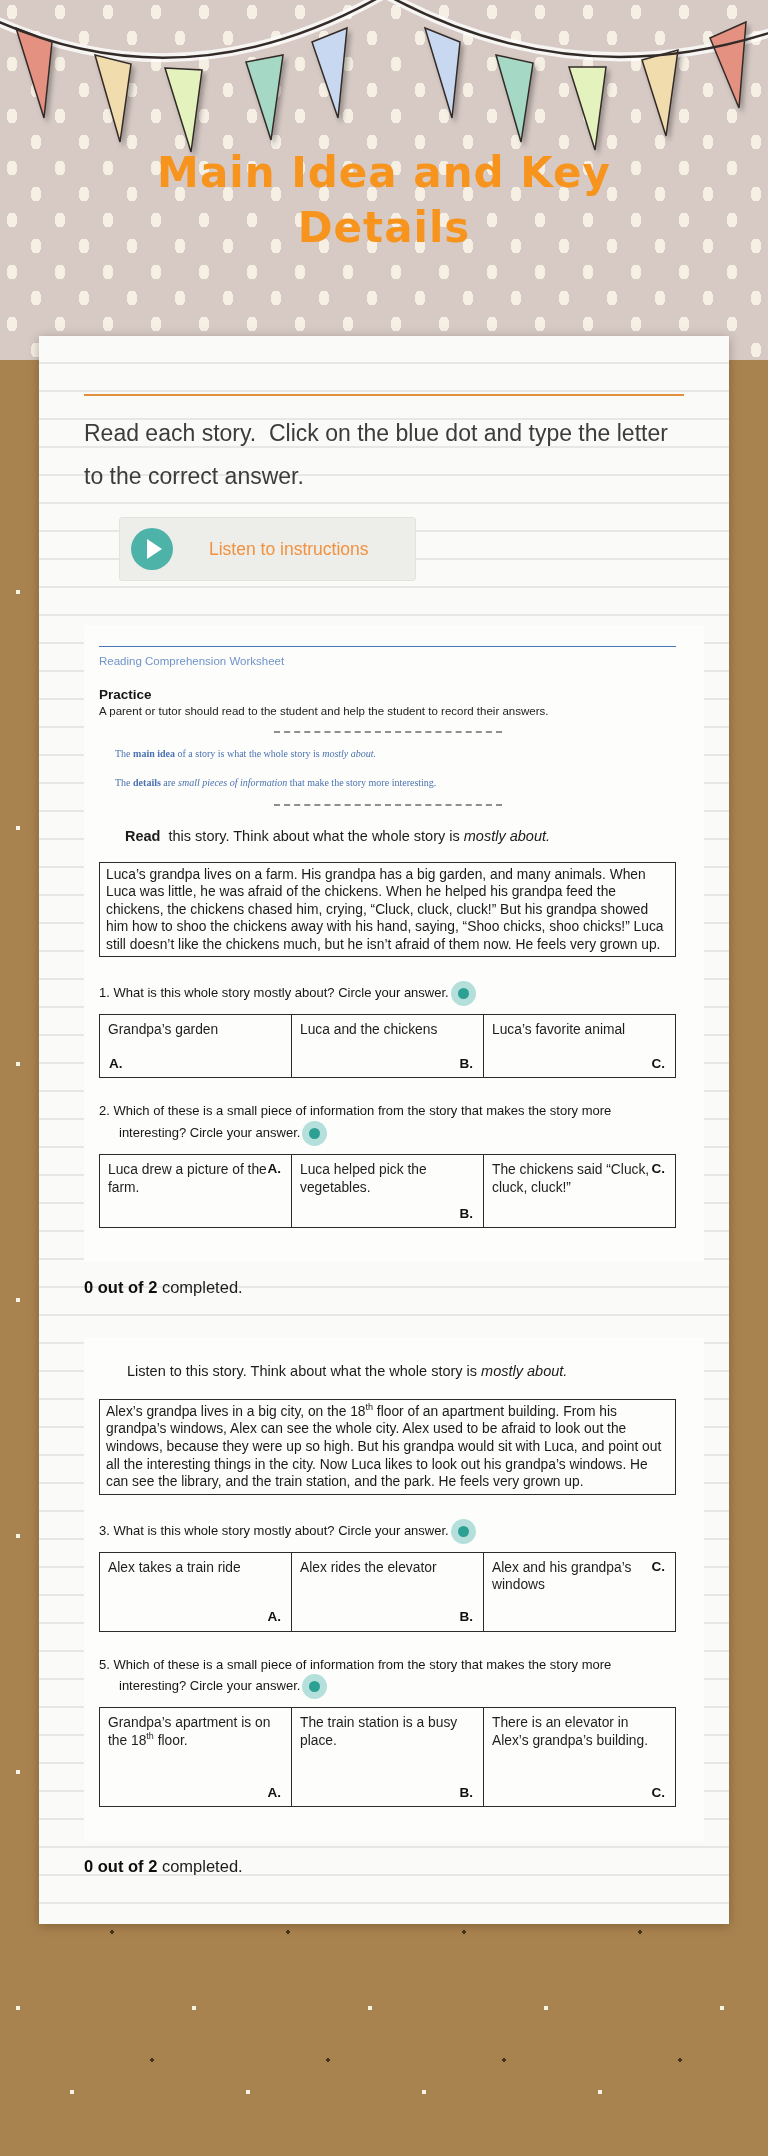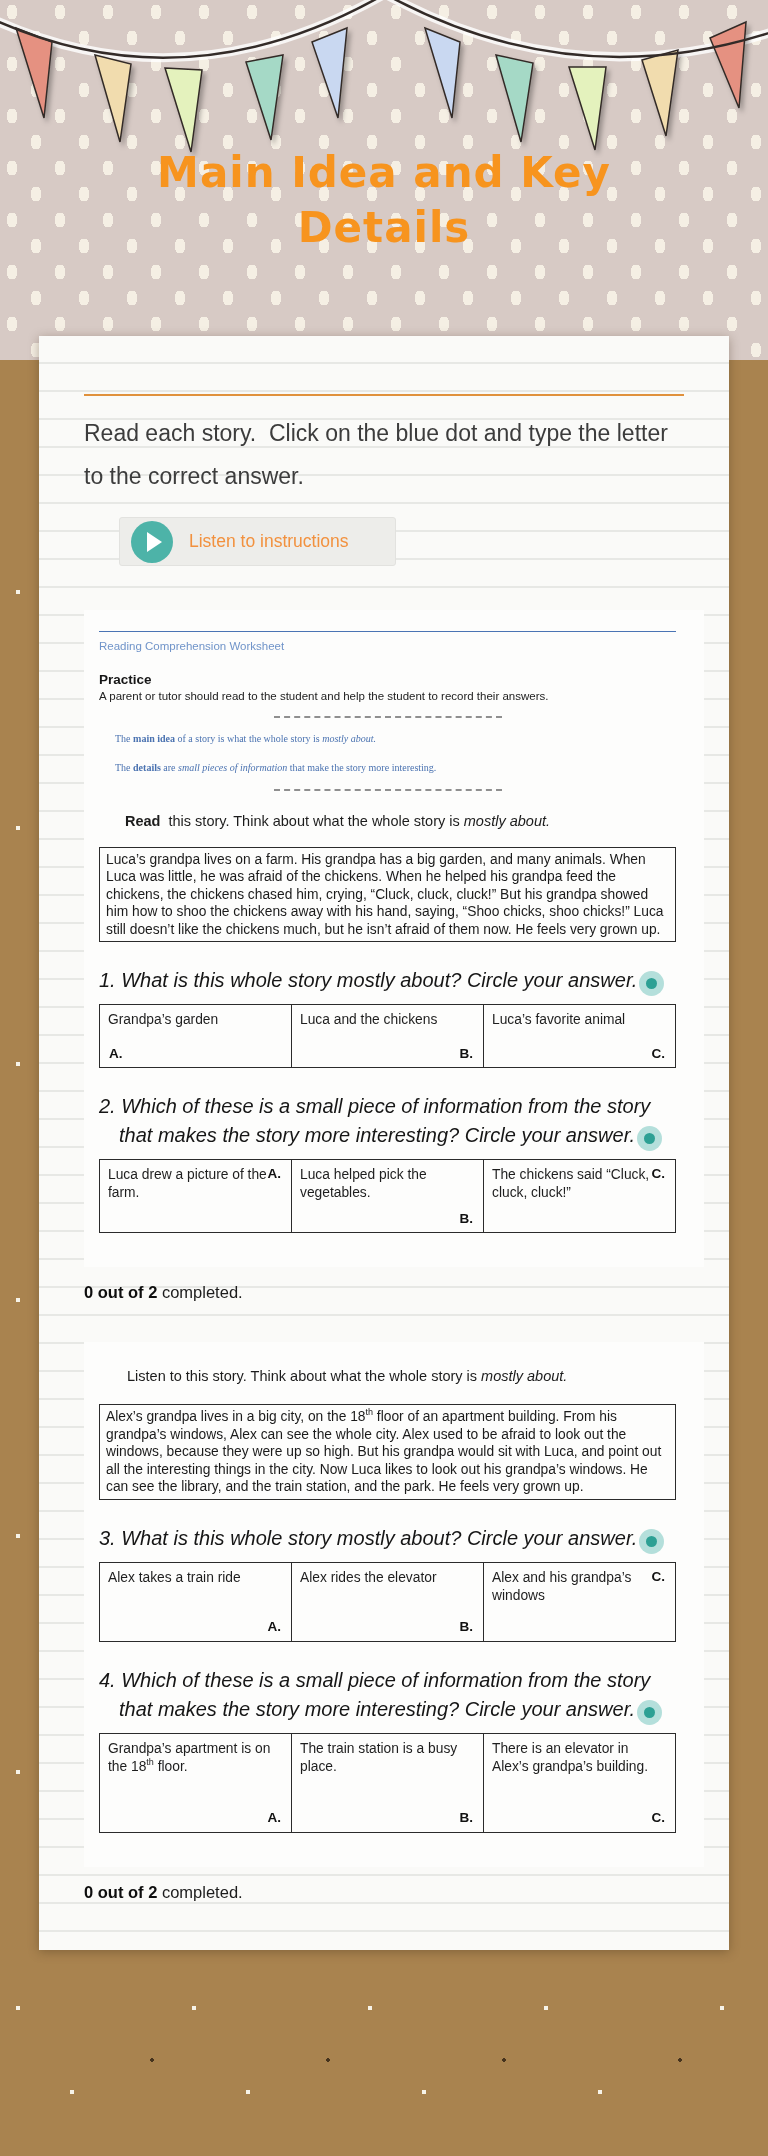--- a/index.html
+++ b/index.html
@@ -63,27 +63,27 @@
   .heading-rule{border:0;border-top:2px solid var(--orange-line,#e0913d);margin:12px 0 16px;}
   .instructions{
     margin:0;
     font-size:23px;
     color:#3c3c3c;
     line-height:1.85;
     white-space:pre-wrap;
   }
   .listen-btn{
     display:flex;align-items:center;
-    gap:16px;
+    gap:36px;
     background:#ededea;
     border:1px solid #e2e2df;
     border-radius:3px;
     margin:20px 0 0 35px;
     padding:5px 46px 5px 11px;
-    height:49px;
+    height:64px;
     cursor:pointer;
     font-family:"Liberation Sans", sans-serif;
   }
   .play-circle{
     width:42px;height:42px;border-radius:50%;
     background:var(--teal,#4db3a8);
     position:relative;flex:0 0 auto;
   }
   .play-circle::after{
     content:"";position:absolute;left:16px;top:11px;
@@ -125,21 +125,21 @@
     font-size:14.5px;line-height:1.5;color:#1c1c1c;
   }
   .story-box{
     border:1.5px solid #2b2b2b;
     padding:3px 6px;
     font-size:13.8px;line-height:1.27;color:#1b1b1b;
   }
   .question{
     margin:24px 0 8px;
     padding-left:20px;text-indent:-20px;
-    font-size:20px;line-height:1.45;color:#161616;font-style:italic;
+    font-size:13px;line-height:1.45;color:#161616;
   }
   .answer-dot{
     display:inline-block;width:25px;height:25px;border-radius:50%;
     background:rgba(121,199,191,.55);
     vertical-align:-9px;margin-left:2px;position:relative;
     cursor:pointer;
   }
   .answer-dot-core{
     position:absolute;inset:0;margin:auto;
     width:11px;height:11px;border-radius:50%;
@@ -260,21 +260,21 @@
       <table class="answers t3">
         <tbody>
             <tr>
           <td><span>Alex takes a train ride</span><span class="letter l-br">A.</span></td>
           <td><span>Alex rides the elevator</span><span class="letter l-br">B.</span></td>
           <td><span>Alex and his grandpa’s windows</span><span class="letter l-tr">C.</span></td>
         </tr>
       </tbody>
         </table>
 
-      <p class="question"><span>4. Which of these is a small piece of information from the story that makes the story more interesting? Circle your answer.</span><span class="answer-dot"><span class="answer-dot-core"></span></span></p>
+      <p class="question"><span>5. Which of these is a small piece of information from the story that makes the story more interesting? Circle your answer.</span><span class="answer-dot"><span class="answer-dot-core"></span></span></p>
 
       <table class="answers t4">
         <tbody>
             <tr>
           <td><span>Grandpa’s apartment is on the 18</span><span class="sup">th</span><span> floor.</span><span class="letter l-br">A.</span></td>
           <td><span>The train station is a busy place.</span><span class="letter l-br">B.</span></td>
           <td><span>There is an elevator in Alex’s grandpa’s building.</span><span class="letter l-br">C.</span></td>
         </tr>
       </tbody>
         </table>

